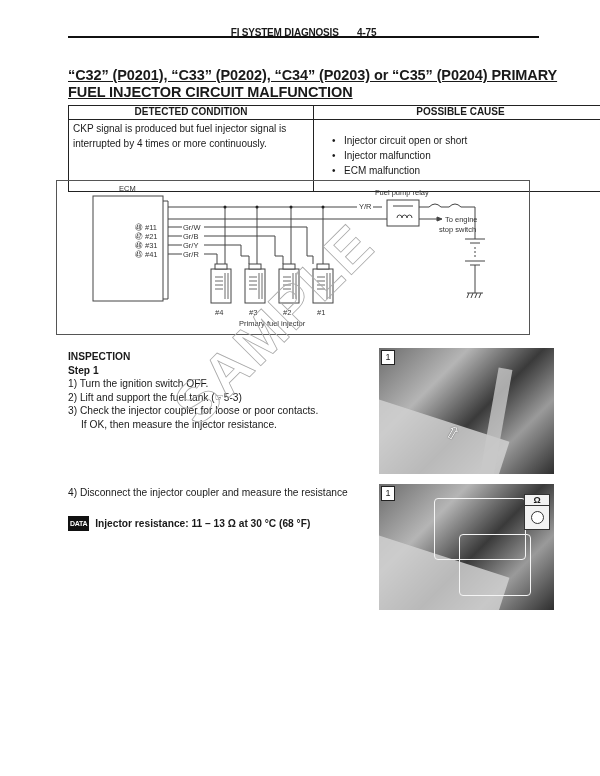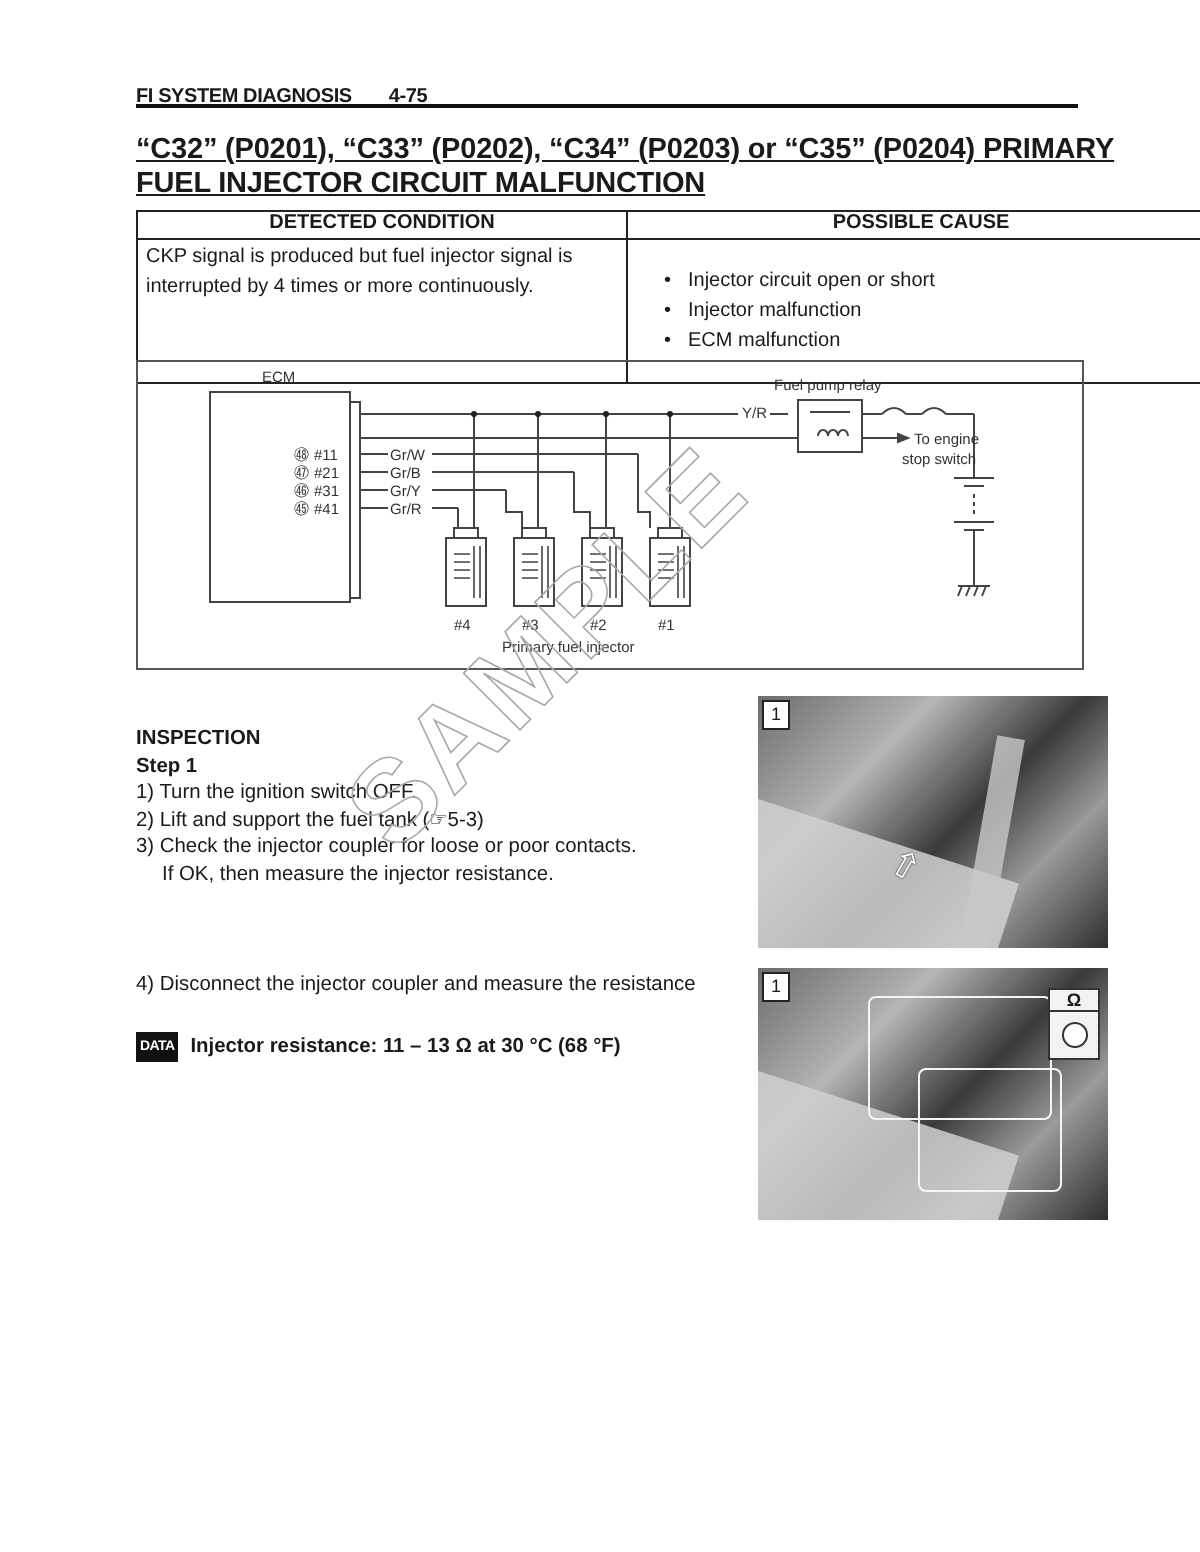--- a/index.html
+++ b/index.html
@@ -1,37 +1,37 @@
 <!DOCTYPE html>
 <html><head>
 <meta charset="utf-8">
 <style>
   html, body { margin: 0; padding: 0; background: #ffffff; }
   body { width: 600px; height: 776px; position: relative; overflow: hidden;
          font-family: "Liberation Sans", sans-serif; color: #1a1a1a; }
-  .header { position: absolute; left: 68px; top: 38px; width: 471px; height: 14px;
-            border-bottom: 2px solid #111; text-align: left; }
+  .header { position: absolute; left: 68px; top: 22px; width: 471px; height: 14px;
+            border-bottom: 2px solid #111; text-align: center; }
   .header span { font-size: 10px; font-weight: bold; letter-spacing: -0.2px; }
   .header .pg { margin-left: 14px; }
   .title { position: absolute; left: 68px; top: 67px; width: 490px; font-size: 14.5px;
            font-weight: bold; line-height: 17px; letter-spacing: -0.1px; text-decoration: underline; }
   table.cond { position: absolute; left: 68px; top: 105px; width: 540px; border-collapse: collapse;
                font-size: 10px; }
   table.cond th, table.cond td { border: 1px solid #222; padding: 1px 4px; vertical-align: top; }
   table.cond th { font-weight: bold; text-align: center; height: 13px; padding: 0 4px; }
   table.cond td { line-height: 15px; height: 48px; }
   table.cond th:first-child, table.cond td:first-child { width: 236px; }
   ul.causes { list-style: none; margin: 12px; padding: 0; }
   ul.causes li { padding-left: 14px; position: relative; }
   ul.causes li::before { content: "•"; position: absolute; left: 2px; }
-  .diagram { position: absolute; left: 68px; top: 180px; width: 472px; height: 153px;
+  .diagram { position: absolute; left: 56px; top: 180px; width: 472px; height: 153px;
              border: 1px solid #555; }
   .diagram svg { position: absolute; left: 0; top: 0; }
   .diagram .lbl { font-family: "Liberation Sans", sans-serif; font-size: 7.5px; fill: #333; }
-  .insp { position: absolute; left: 68px; top: 363px; width: 300px; font-size: 10.2px; line-height: 13.6px; }
+  .insp { position: absolute; left: 68px; top: 350px; width: 300px; font-size: 10.2px; line-height: 13.6px; }
   .insp .h { font-weight: bold; }
   .insp .ind { padding-left: 13px; }
   .step4 { position: absolute; left: 68px; top: 486px; width: 296px; font-size: 10.2px; line-height: 13.6px; text-align: justify; }
   .step4 .ind { padding-left: 13px; }
   .spec { position: absolute; left: 68px; top: 516px; font-size: 10.2px; font-weight: bold; line-height: 15px; }
   .data-badge { display: inline-block; background: #111; color: #fff; font-size: 7px; font-weight: bold;
                 padding: 0 2px; margin-right: 6px; vertical-align: 1px; letter-spacing: -0.3px; }
   .spec .l2 { padding-left: 126px; }
   .photo { position: absolute; left: 379px; width: 175px; height: 126px; overflow: hidden;
            background: linear-gradient(135deg, #6c6c6c 0%, #b5b5b5 30%, #3a3a3a 55%, #9a9a9a 75%, #2e2e2e 100%); }

